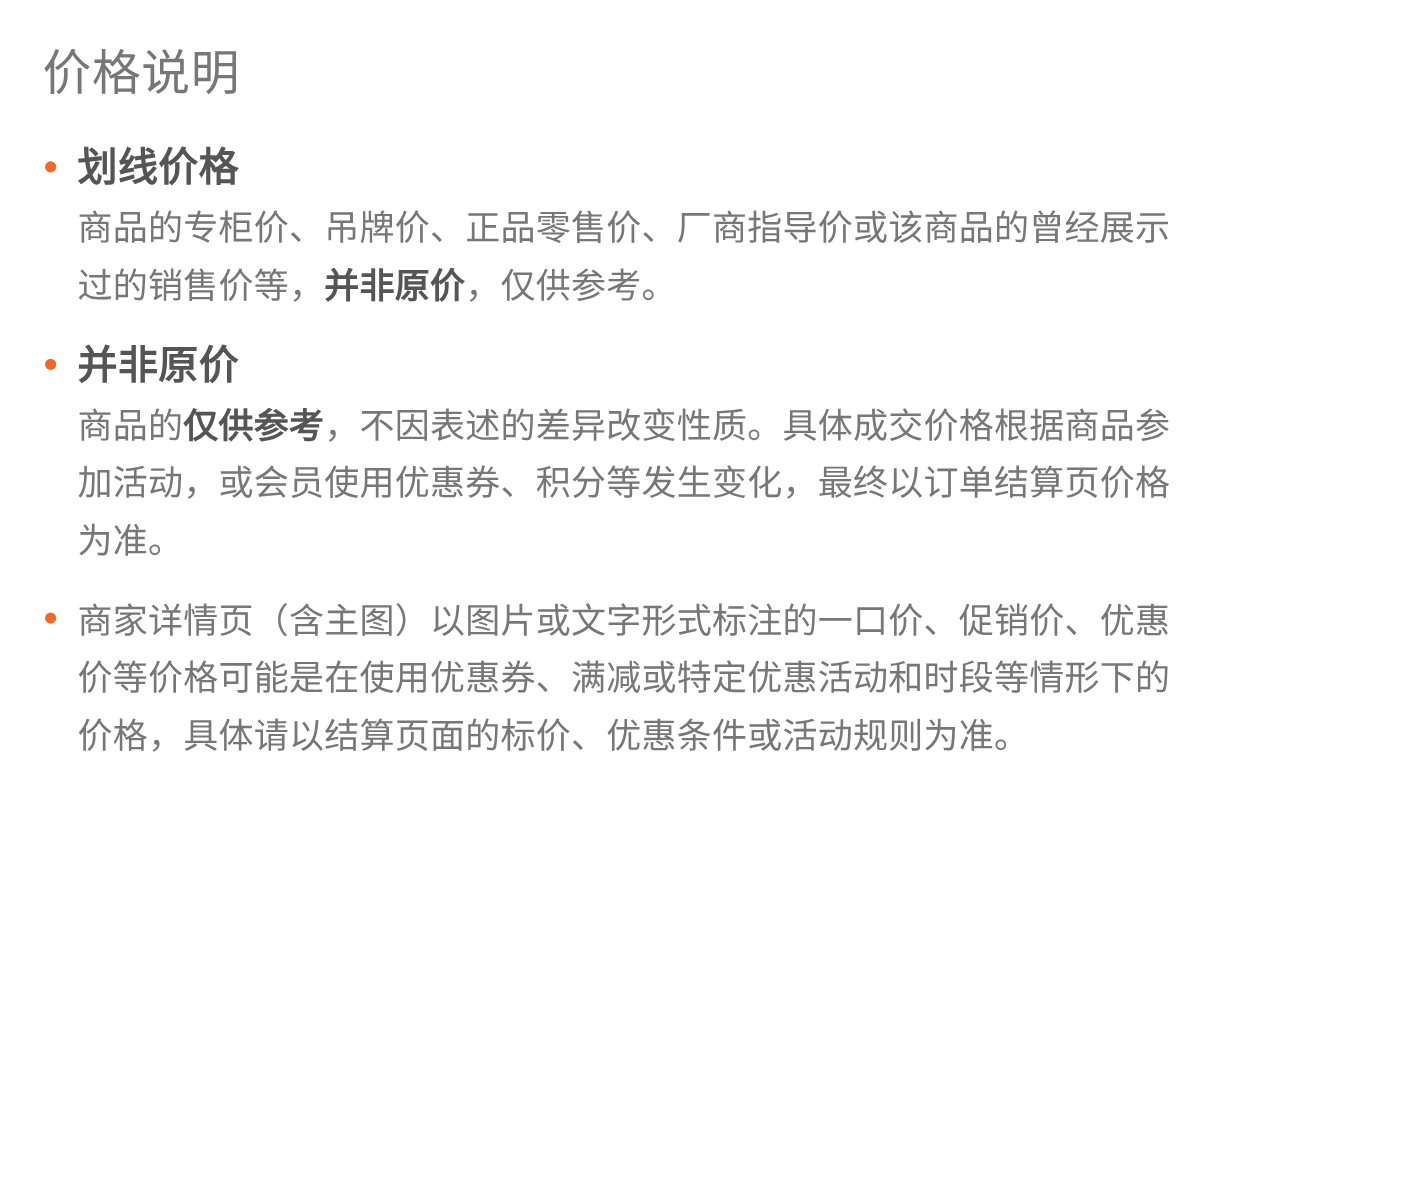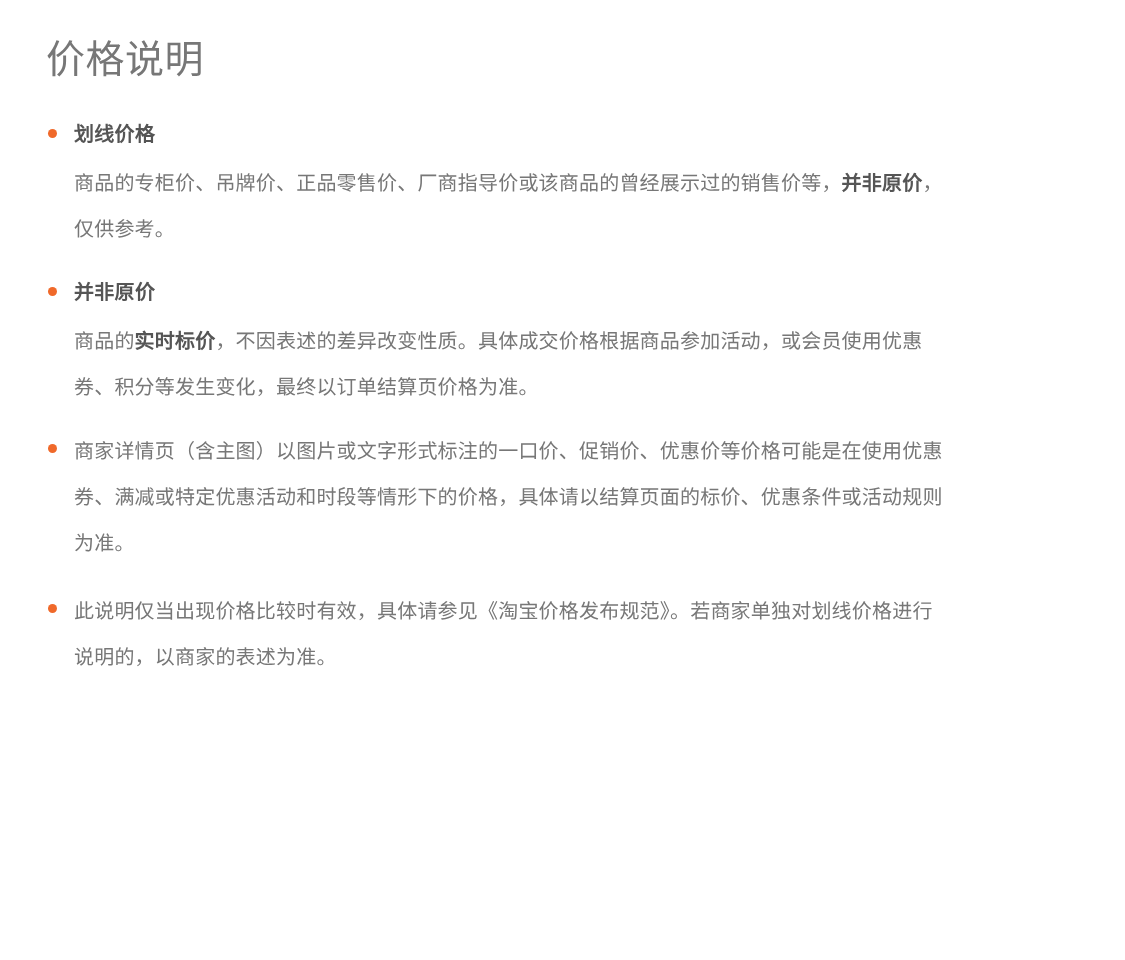--- a/index.html
+++ b/index.html
@@ -13,21 +13,21 @@
     height: 960px;
     font-family: "Liberation Sans", "DejaVu Sans", sans-serif;
     color: #666666;
     -webkit-font-smoothing: antialiased;
   }
   .page {
     position: relative;
     width: 990px;
     height: 960px;
     box-sizing: border-box;
-    padding: 34px 40px 0 46px;
+    padding: 34px 40px 0 34px;
     overflow: hidden;
     border-radius: 16px;
   }
   .page-title {
     font-size: 39px;
     line-height: 52px;
     font-weight: 400;
     color: #777777;
     margin: 0 0 26px 0;
     letter-spacing: 0.5px;
@@ -48,29 +48,29 @@
     top: 17px;
     width: 9px;
     height: 9px;
     border-radius: 50%;
     background: #f0692a;
   }
   .section.plain .bullet {
     top: 16px;
   }
   .section-heading {
-    font-size: 20px;
+    font-size: 32px;
     line-height: 44px;
     font-weight: bold;
     color: #555555;
     margin: 0;
     letter-spacing: 0.3px;
   }
   .section-body {
-    font-size: 20px;
+    font-size: 28px;
     line-height: 46px;
     color: #777777;
     margin: 4px 0 18px 0;
     letter-spacing: 0.2px;
     max-width: 1030px;
   }
   .section.plain .section-body {
     margin-top: 16px;
     margin-bottom: 22px;
   }
@@ -86,24 +86,20 @@
   <h1 class="page-title">价格说明</h1>
   <ul class="section-list" id="sections">
       <li class="section">
         <span class="bullet" style="background: rgb(240, 105, 42);"></span>
         <div class="section-heading">划线价格</div>
         <p class="section-body"><span>商品的专柜价、吊牌价、正品零售价、厂商指导价或该商品的曾经展示过的销售价等，</span><b>并非原价</b><span>，仅供参考。</span></p>
       </li>
       <li class="section">
         <span class="bullet" style="background: rgb(240, 105, 42);"></span>
         <div class="section-heading">并非原价</div>
-        <p class="section-body"><span>商品的</span><b>实时标价</b><span>，不因表述的差异改变性质。具体成交价格根据商品参加活动，或会员使用优惠券、积分等发生变化，最终以订单结算页价格为准。</span></p>
+        <p class="section-body"><span>商品的</span><b>仅供参考</b><span>，不因表述的差异改变性质。具体成交价格根据商品参加活动，或会员使用优惠券、积分等发生变化，最终以订单结算页价格为准。</span></p>
       </li>
       <li class="section plain">
         <span class="bullet" style="background: rgb(240, 105, 42);"></span>
         <p class="section-body"><span>商家详情页（含主图）以图片或文字形式标注的一口价、促销价、优惠价等价格可能是在使用优惠券、满减或特定优惠活动和时段等情形下的价格，具体请以结算页面的标价、优惠条件或活动规则为准。</span></p>
       </li>
-      <li class="section plain">
-        <span class="bullet" style="background: rgb(240, 105, 42);"></span>
-        <p class="section-body"><span>此说明仅当出现价格比较时有效，具体请参见《淘宝价格发布规范》。若商家单独对划线价格进行说明的，以商家的表述为准。</span></p>
-      </li>
     </ul>
 </div>
 
 </body></html>

